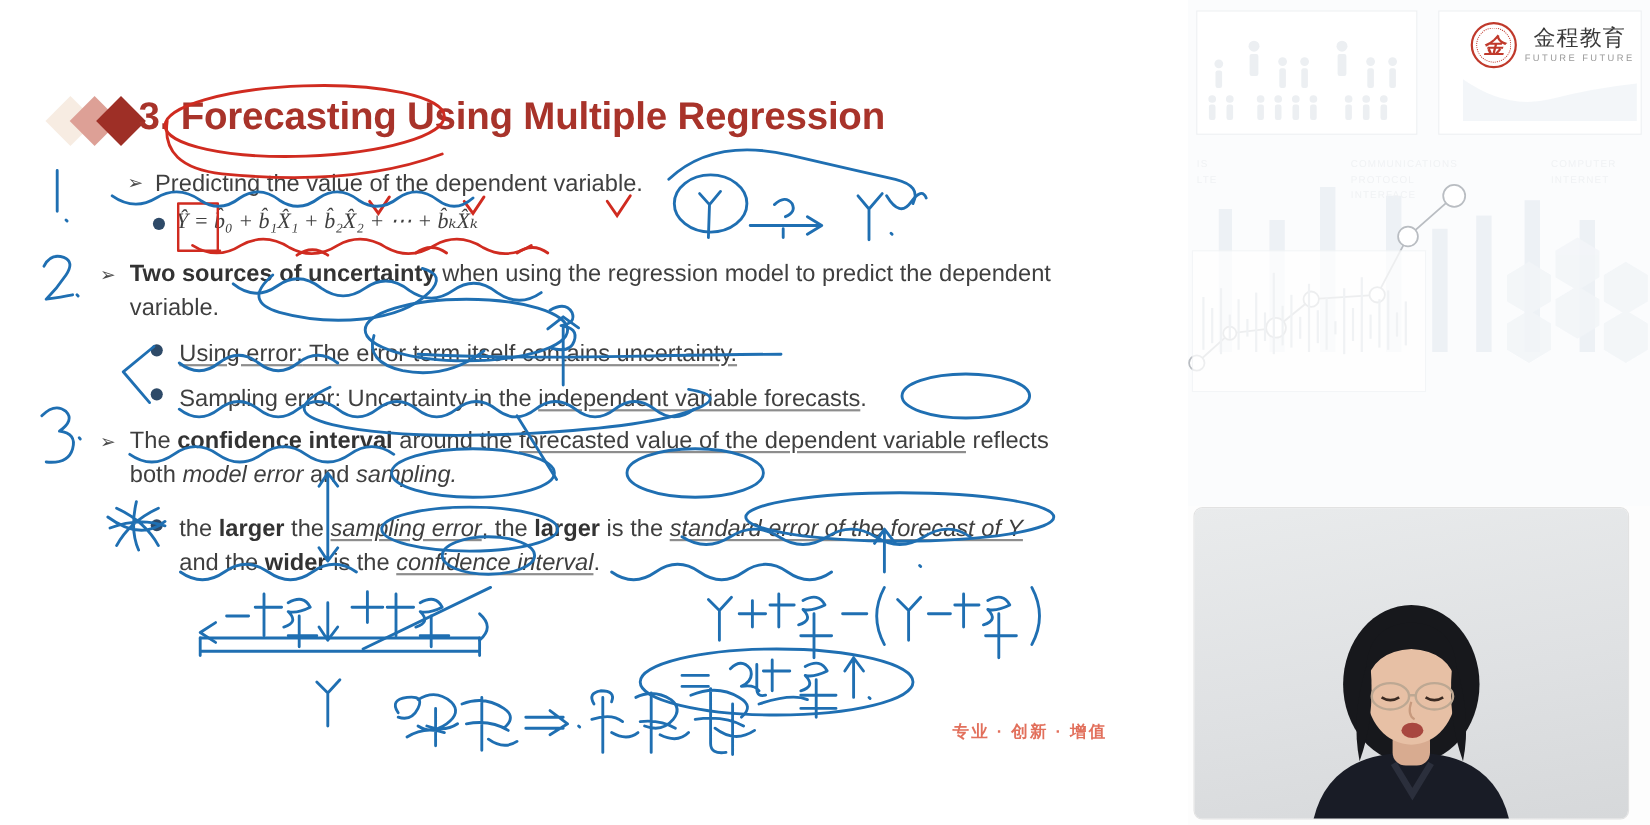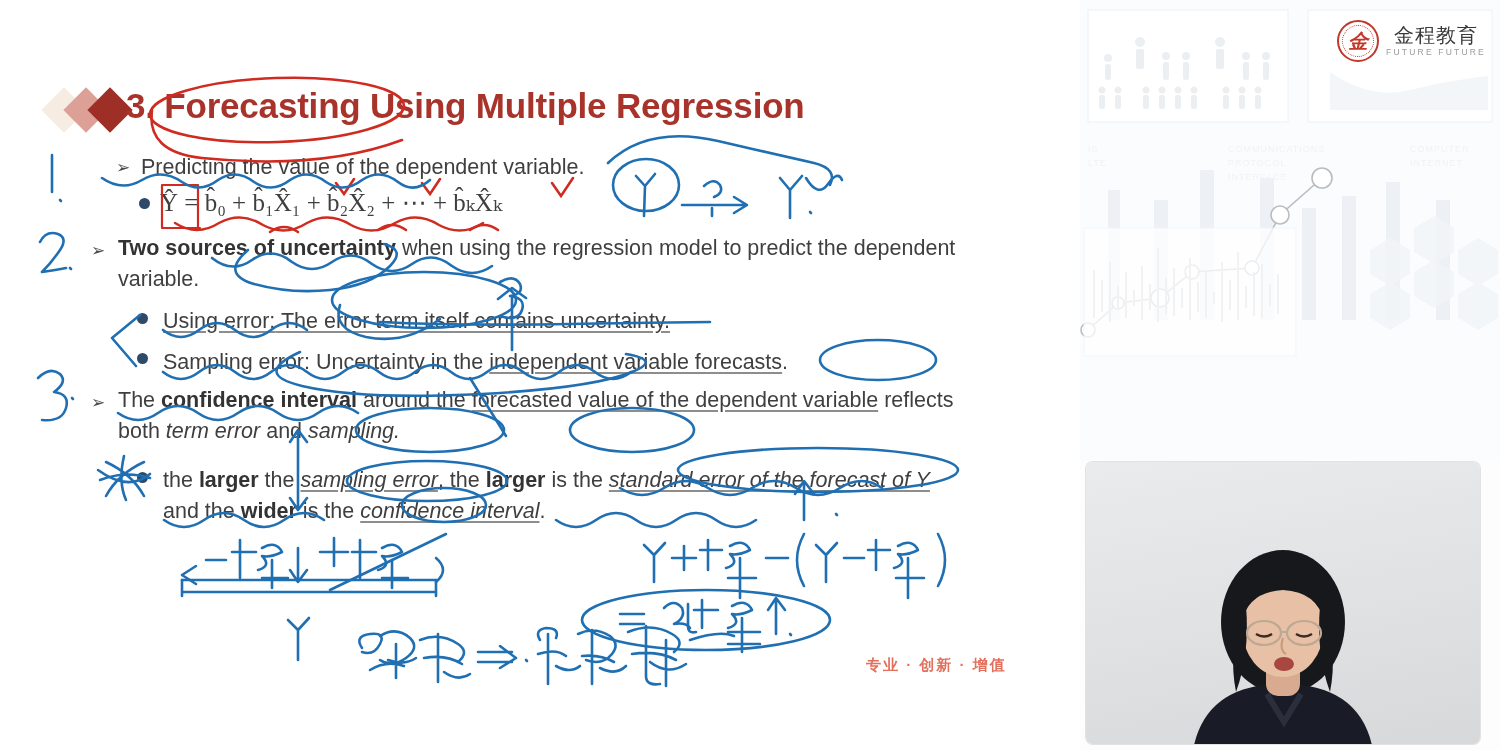--- a/index.html
+++ b/index.html
@@ -32,21 +32,21 @@
   .arrow{position:absolute;color:#4a4a4a;font-size:17px;}
   .bullet-dot{position:absolute;width:11px;height:11px;border-radius:50%;background:#2e4a68;}
 
   b{font-weight:bold;color:#333;}
   i{font-style:italic;}
   u{text-decoration:underline;text-decoration-color:#8d8d8d;text-underline-offset:3px;}
 
   .formula{
     position:absolute;left:160px;top:188px;
     font-family:"Liberation Serif","DejaVu Serif",serif;
-    font-size:25px;color:#3f3f3f;white-space:nowrap;
+    font-size:20px;font-style:italic;color:#3f3f3f;white-space:nowrap;
   }
 
   .tagline{
     position:absolute;left:866px;top:656px;
     font-size:15px;color:#e2705c;letter-spacing:2px;font-weight:bold;
     white-space:nowrap;
   }
 
   
   .ink{position:absolute;left:0;top:0;width:1080px;height:750px;pointer-events:none;}
@@ -105,21 +105,21 @@
       <div class="arrow" style="left:91px;top:240px;">➢</div>
       <div class="lvl1" style="left:118px;top:233px;width:860px;"><b>Two sources of uncertainty</b><span> when using the regression model to predict the dependent variable.</span></div>
 
       <div class="bullet-dot" style="left:137px;top:313px;"></div>
       <div class="lvl1" style="left:163px;top:306px;width:800px;"><u>Using error:</u><u> The error term itself contains uncertainty.</u></div>
 
       <div class="bullet-dot" style="left:137px;top:353px;"></div>
       <div class="lvl1" style="left:163px;top:347px;width:820px;"><span>Sampling error:</span><span> Uncertainty in the <u>independent variable forecasts</u>.</span></div>
 
       <div class="arrow" style="left:91px;top:392px;">➢</div>
-      <div class="lvl1" style="left:118px;top:385px;width:845px;">The <b>confidence interval</b> around the <u>forecasted value of the dependent variable</u> reflects both <i>term error</i> and <i>sampling.</i></div>
+      <div class="lvl1" style="left:118px;top:385px;width:845px;">The <b>confidence interval</b> around the <u>forecasted value of the dependent variable</u> reflects both <i>model error</i> and <i>sampling.</i></div>
 
       <div class="bullet-dot" style="left:137px;top:472px;"></div>
       <div class="lvl1" style="left:163px;top:465px;width:805px;">the <b>larger</b> the <i><u>sampling error</u></i>, the <b>larger</b> is the <i><u>standard error of the forecast of Y</u></i> and the <b>wider</b> is the <i><u>confidence interval</u></i>.</div>
 
     </div>
 
     <div class="tagline">专业 · 创新 · 增值</div>
 
     <svg class="ink" viewBox="0 0 1080 750">
       <g fill="none" stroke="#d02b20" stroke-width="2.6" stroke-linecap="round">

